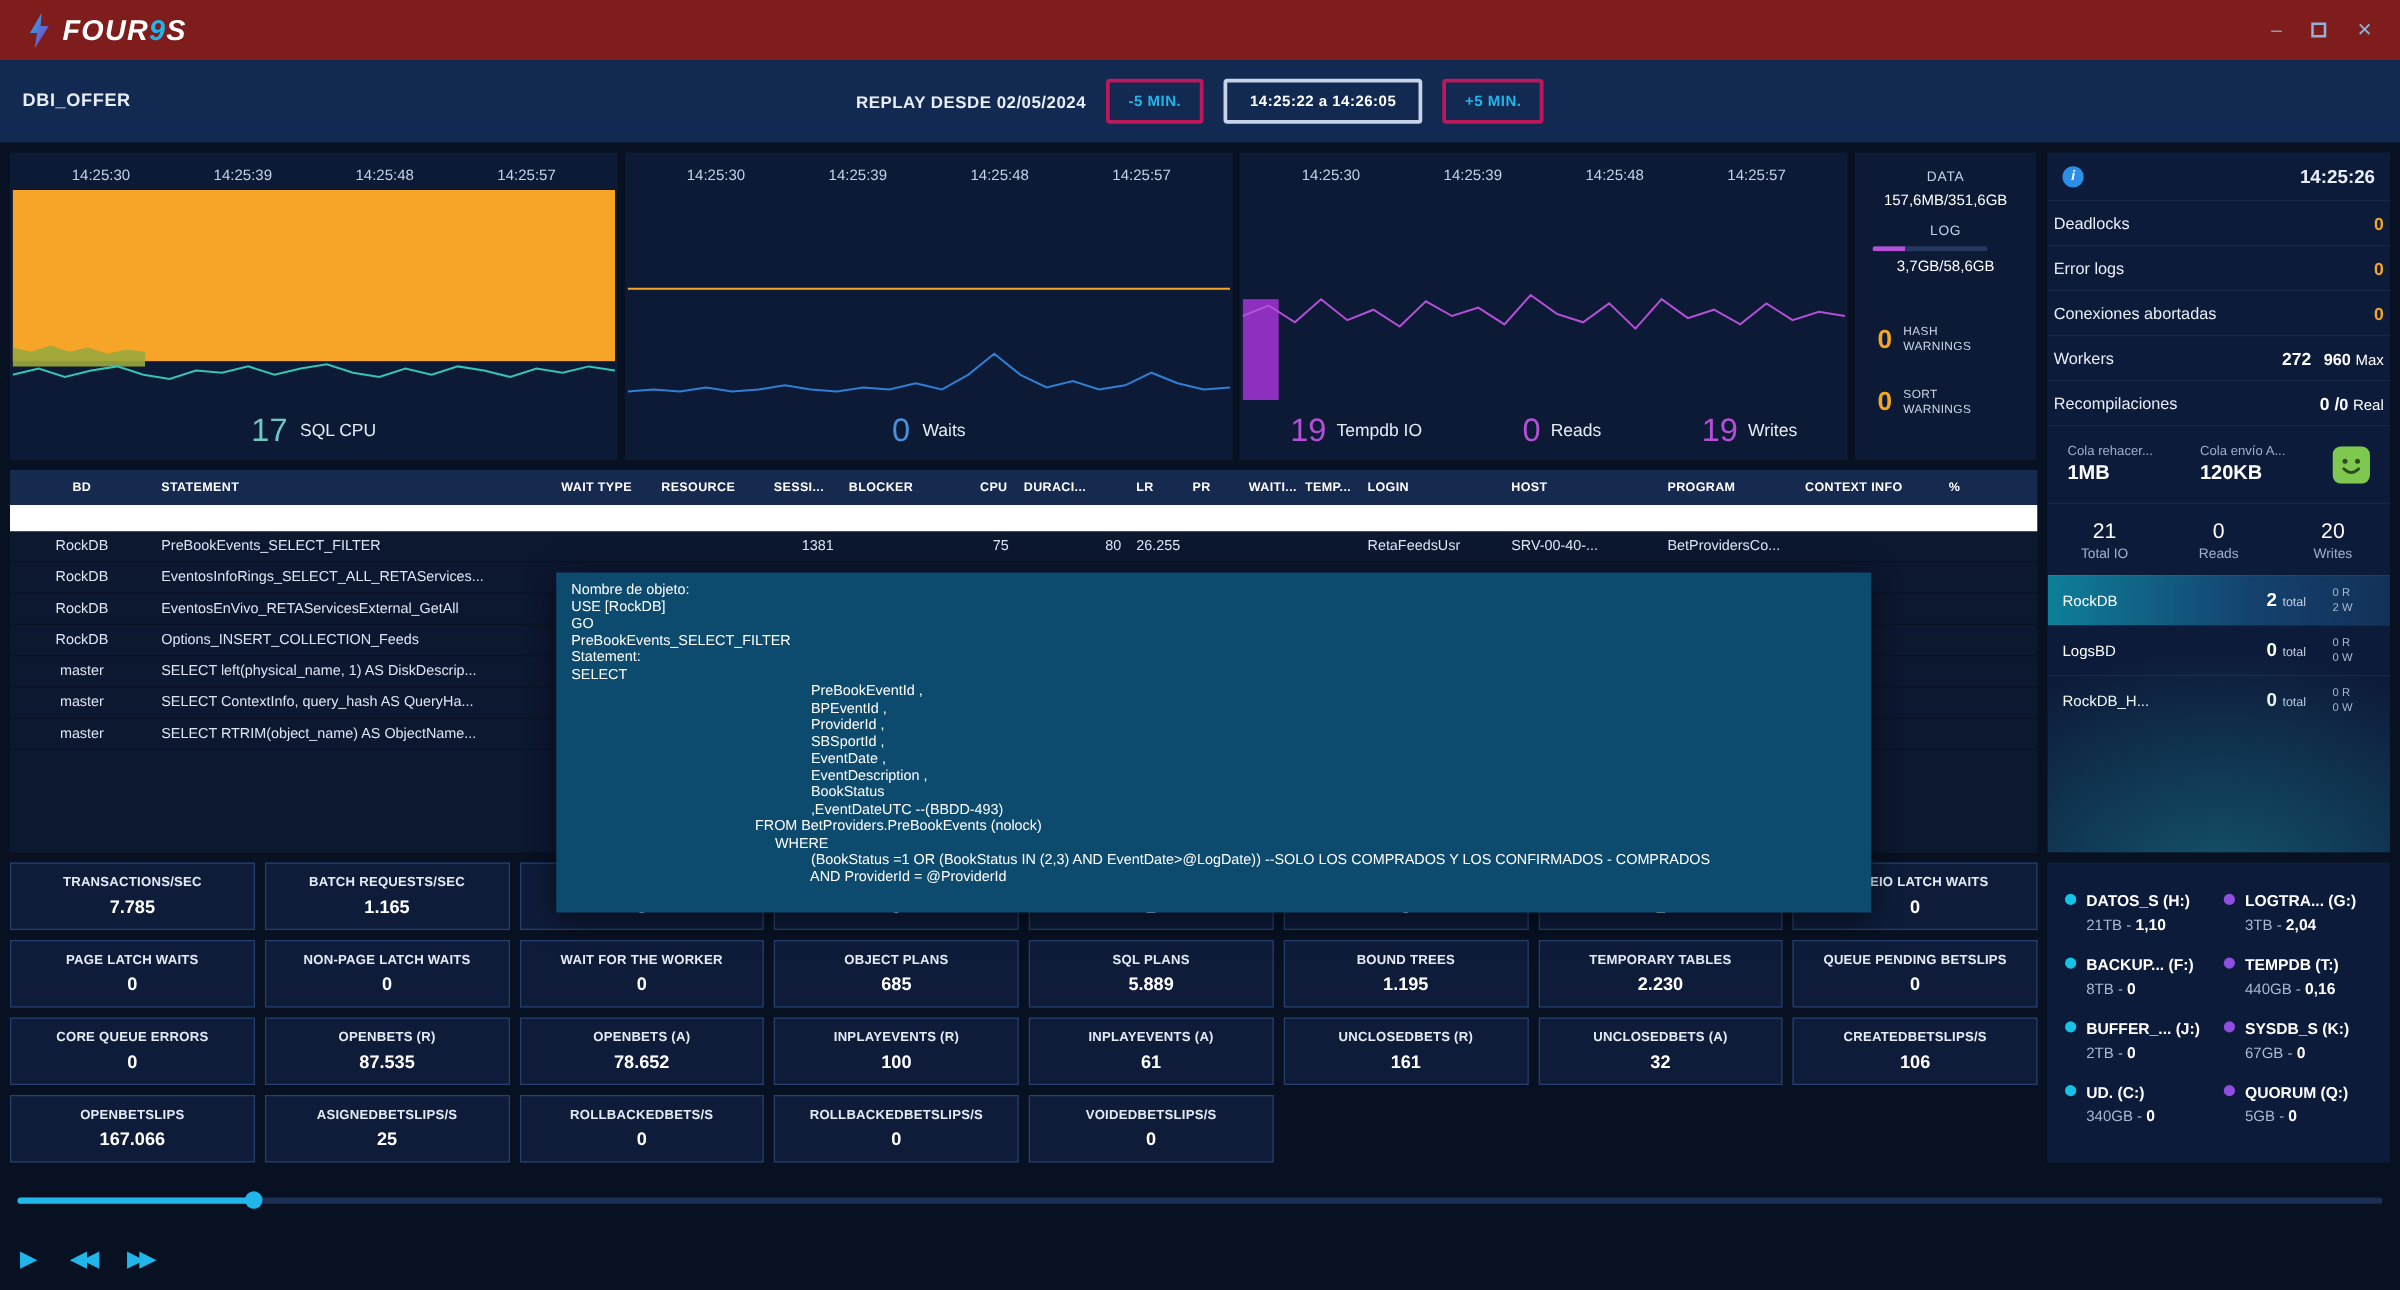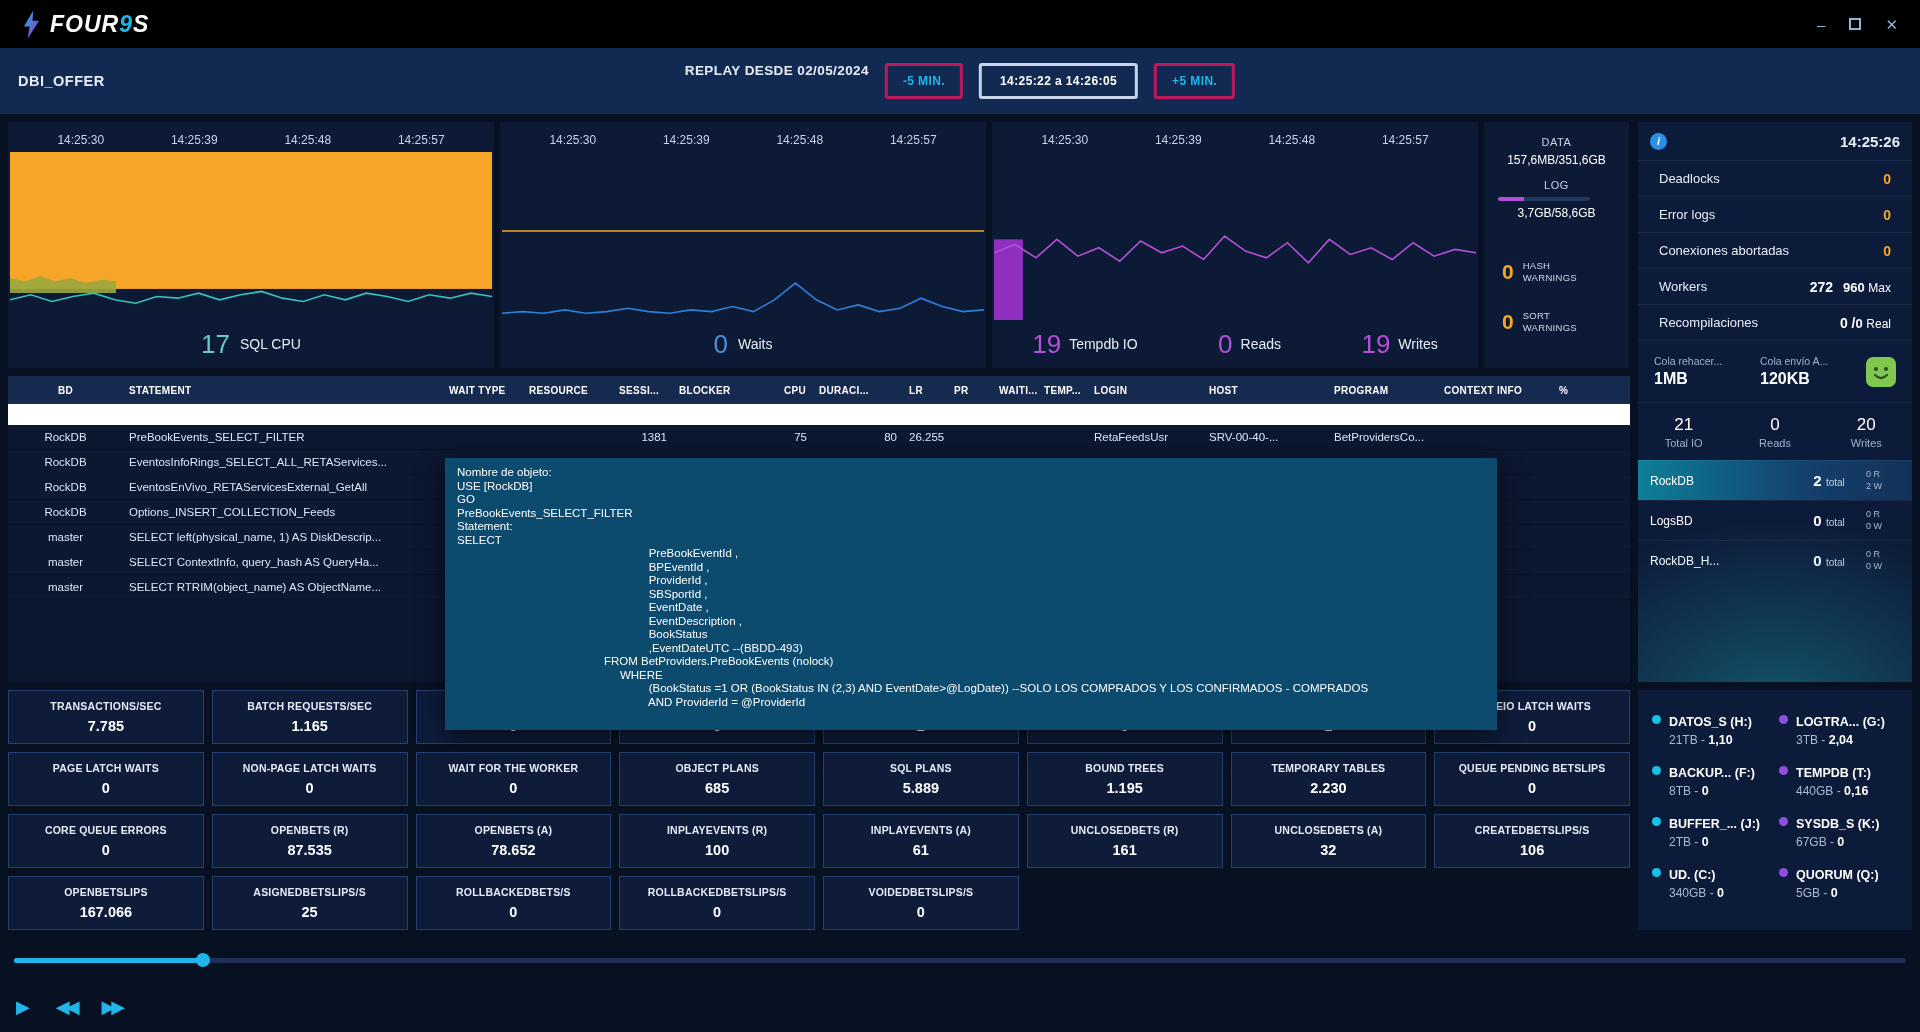--- a/index.html
+++ b/index.html
@@ -1,29 +1,29 @@
 <!DOCTYPE html>
 <html><head>
 <meta charset="utf-8">
 <style>
 *{margin:0;padding:0;box-sizing:border-box}
 html,body{width:1920px;height:1032px}
 body{background:#081122;font-family:"Liberation Sans",sans-serif;color:#e8eef7;overflow:hidden;position:relative}
 
-.titlebar{height:48px;background:#000000;display:flex;align-items:center;justify-content:space-between;padding:0 22px}
+.titlebar{height:48px;background:#7f1d1d;display:flex;align-items:center;justify-content:space-between;padding:0 22px}
 .logo{display:flex;align-items:center;gap:9px}
 .logo-text{font-size:23px;font-weight:bold;font-style:italic;letter-spacing:1px;color:#fff}
 .logo-9{color:#21b6ea}
 .winbtns{display:flex;gap:24px;align-items:center;color:#8fb3d9;font-size:15px}
 .winbtn{cursor:pointer;line-height:1}
 .maxbox{width:12px;height:12px;border:2px solid #8fb3d9;display:inline-block}
 
 .replaybar{height:66px;background:#122a52;display:flex;align-items:center;padding:0 18px;position:relative}
 .dbname{font-size:14.5px;font-weight:bold;letter-spacing:.5px}
-.replay-center{position:absolute;left:50%;transform:translateX(-50%);display:flex;gap:16px}
+.replay-center{position:absolute;left:50%;transform:translateX(-50%);display:flex;align-items:center;gap:16px}
 .replay-label{font-size:13.5px;font-weight:bold;letter-spacing:.4px}
 .btn{background:transparent;border:3px solid #be185d;color:#21b6ea;font-size:12px;font-weight:bold;padding:8px 15px;border-radius:3px;font-family:inherit;letter-spacing:.4px;cursor:pointer}
 .btn.range{border-color:#c7d3e8;color:#fff;padding:8px 18px}
 
 .content{display:flex;gap:8px;padding:8px;height:824px}
 .left{flex:1;display:flex;flex-direction:column;gap:8px;min-width:0}
 
 .charts-row{display:flex;gap:6px;height:246px}
 .chart-panel{width:486px;background:#0d1a36;display:flex;flex-direction:column}
 .times{display:flex;justify-content:space-around;padding:11px 16px 5px;font-size:12px;color:#c6d2e6}
@@ -63,21 +63,21 @@
 .tile{border:1px solid #25406e;background:#0e1c3a;display:flex;flex-direction:column;align-items:center;justify-content:center;gap:6px;padding:4px;overflow:hidden}
 .tl{font-size:10.5px;font-weight:bold;color:#e4ebf7;text-align:center;letter-spacing:.2px;white-space:nowrap}
 .tv{font-size:14.5px;font-weight:bold;color:#fff}
 
 .sidebar{width:274px;display:flex;flex-direction:column;gap:8px}
 .stats-card{background:#0d1b3a;height:560px;display:flex;flex-direction:column;position:relative;overflow:hidden}
 .glow{position:absolute;bottom:0;left:0;right:0;height:180px;background:radial-gradient(130% 150% at 50% 118%,rgba(28,158,168,.45),rgba(13,27,58,0) 72%);pointer-events:none}
 .clockrow{height:38px;display:flex;align-items:center;justify-content:space-between;padding:0 12px}
 .info-ic{width:17px;height:17px;border-radius:50%;background:#2b8fe8;color:#fff;font-size:11px;font-weight:bold;display:flex;align-items:center;justify-content:center;font-style:italic;cursor:pointer}
 .clock{font-size:15px;font-weight:bold}
-.statrow{height:36px;display:flex;align-items:center;justify-content:space-between;padding:0 21px;border-top:1px solid rgba(255,255,255,.06);font-size:13px}
+.statrow{height:36px;display:flex;align-items:center;justify-content:space-between;padding:0 5px;border-top:1px solid rgba(255,255,255,.06);font-size:13px}
 .statval{color:#f5a623;font-weight:bold;font-size:14px}
 .statval.white{color:#fff}
 .statextra{color:#fff;font-weight:bold;margin-left:10px}
 .statextra small{font-weight:normal;font-size:12px}
 .queues{height:62px;display:flex;align-items:center;padding:0 16px;border-top:1px solid rgba(255,255,255,.06);gap:18px}
 .qcol{display:flex;flex-direction:column;gap:3px;flex:1}
 .qlabel{font-size:10.5px;color:#9fb0cc}
 .qval{font-size:16px;font-weight:bold;color:#fff}
 .iorow{height:58px;display:flex;align-items:center;border-top:1px solid rgba(255,255,255,.06)}
 .iocol{flex:1;display:flex;flex-direction:column;align-items:center;gap:2px}

